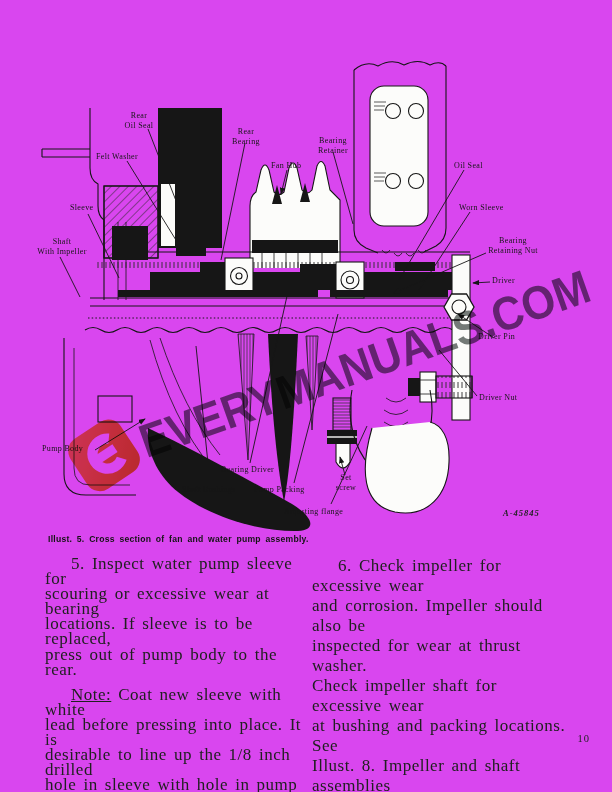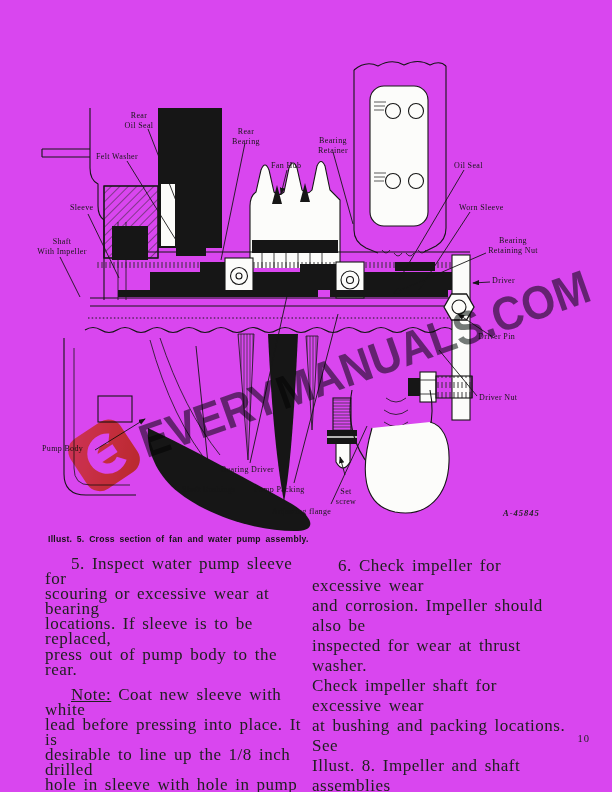--- a/index.html
+++ b/index.html
@@ -173,23 +173,23 @@
   <div class="lbl" style="left:492px;top:276px">Driver</div>
   <div class="lbl" style="left:478px;top:332px">Driver Pin</div>
   <div class="lbl" style="left:479px;top:393px">Driver Nut</div>
   <div class="lbl" style="left:70px;top:203px">Sleeve</div>
   <div class="lbl c" style="left:27px;top:237px;width:70px">Shaft
 With Impeller</div>
   <div class="lbl" style="left:42px;top:444px">Pump Body</div>
   <div class="lbl" style="left:221px;top:465px">Bearing Driver</div>
   <div class="lbl" style="left:182px;top:485px">Shaft Bushings</div>
   <div class="lbl" style="left:254px;top:485px">Pump Packing</div>
-  <div class="lbl c" style="left:326px;top:487px;width:40px">Set
+  <div class="lbl c" style="left:326px;top:473px;width:40px">Set
 screw</div>
-  <div class="lbl" style="left:272px;top:507px">Adjusting flange</div>
+  <div class="lbl" style="left:284px;top:507px">Adjusting flange</div>
   <div class="fignum" style="left:503px;top:508px">A-45845</div>
 
   <div class="watermark">
     <div class="wm-logo">
       <svg width="60" height="60" viewBox="0 0 64 64">
         <path d="M46 20 A16 16 0 1 0 46 45" fill="none" stroke="#ffffff" stroke-width="11"></path>
         <line x1="18" y1="32" x2="46" y2="32" stroke="#ffffff" stroke-width="10"></line>
       </svg>
     </div>
     <div class="wm-text">EVERYMANUALS.COM</div>

